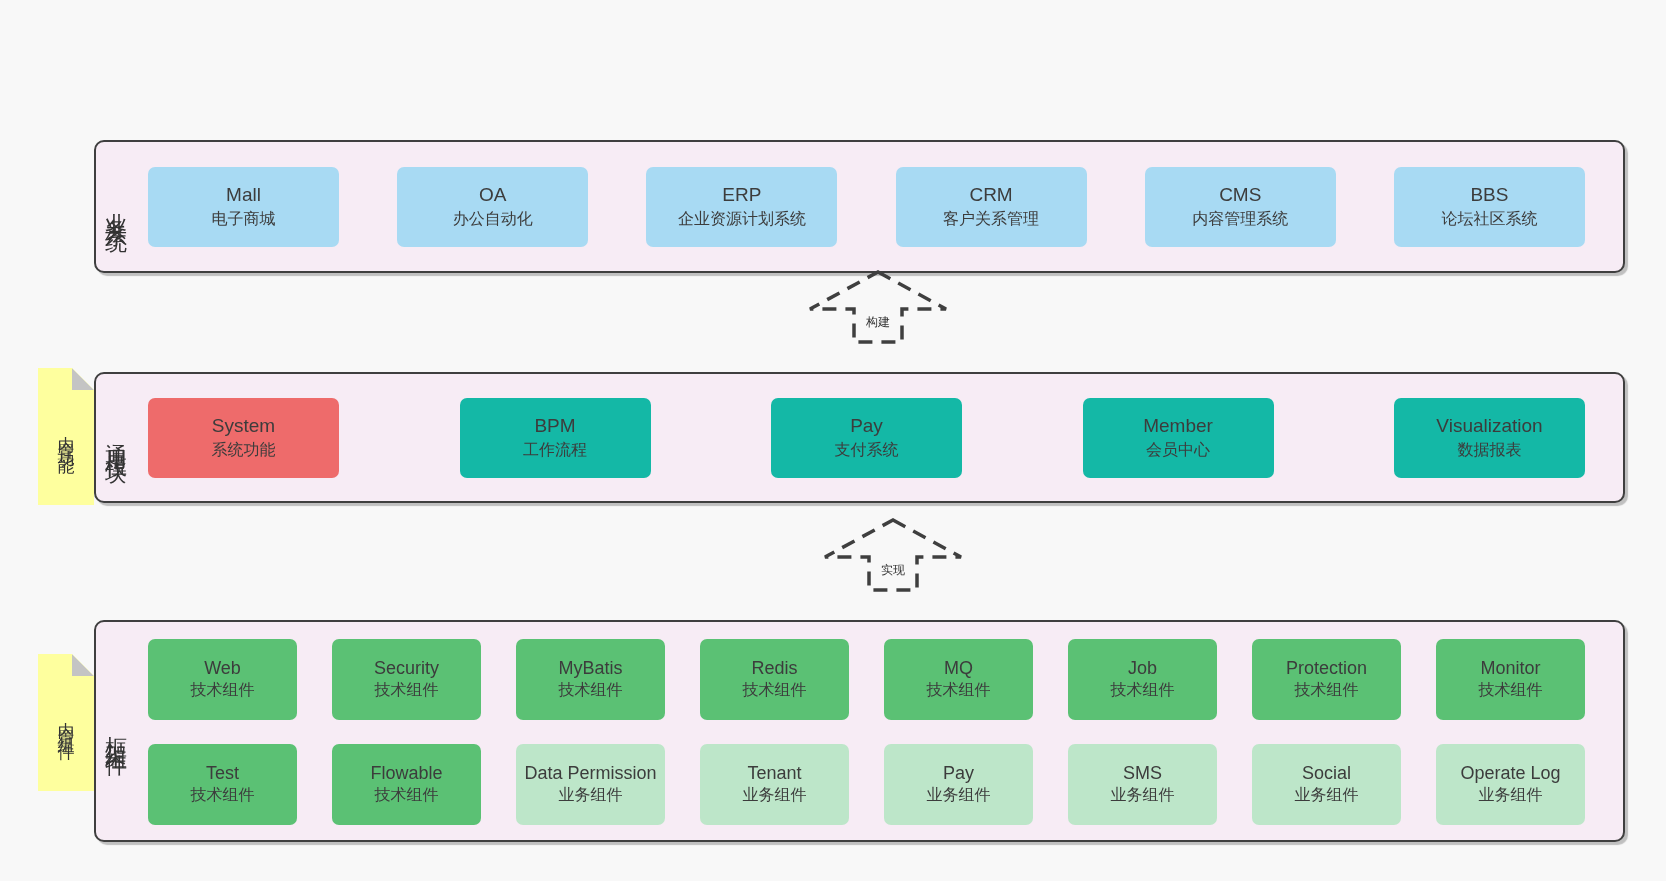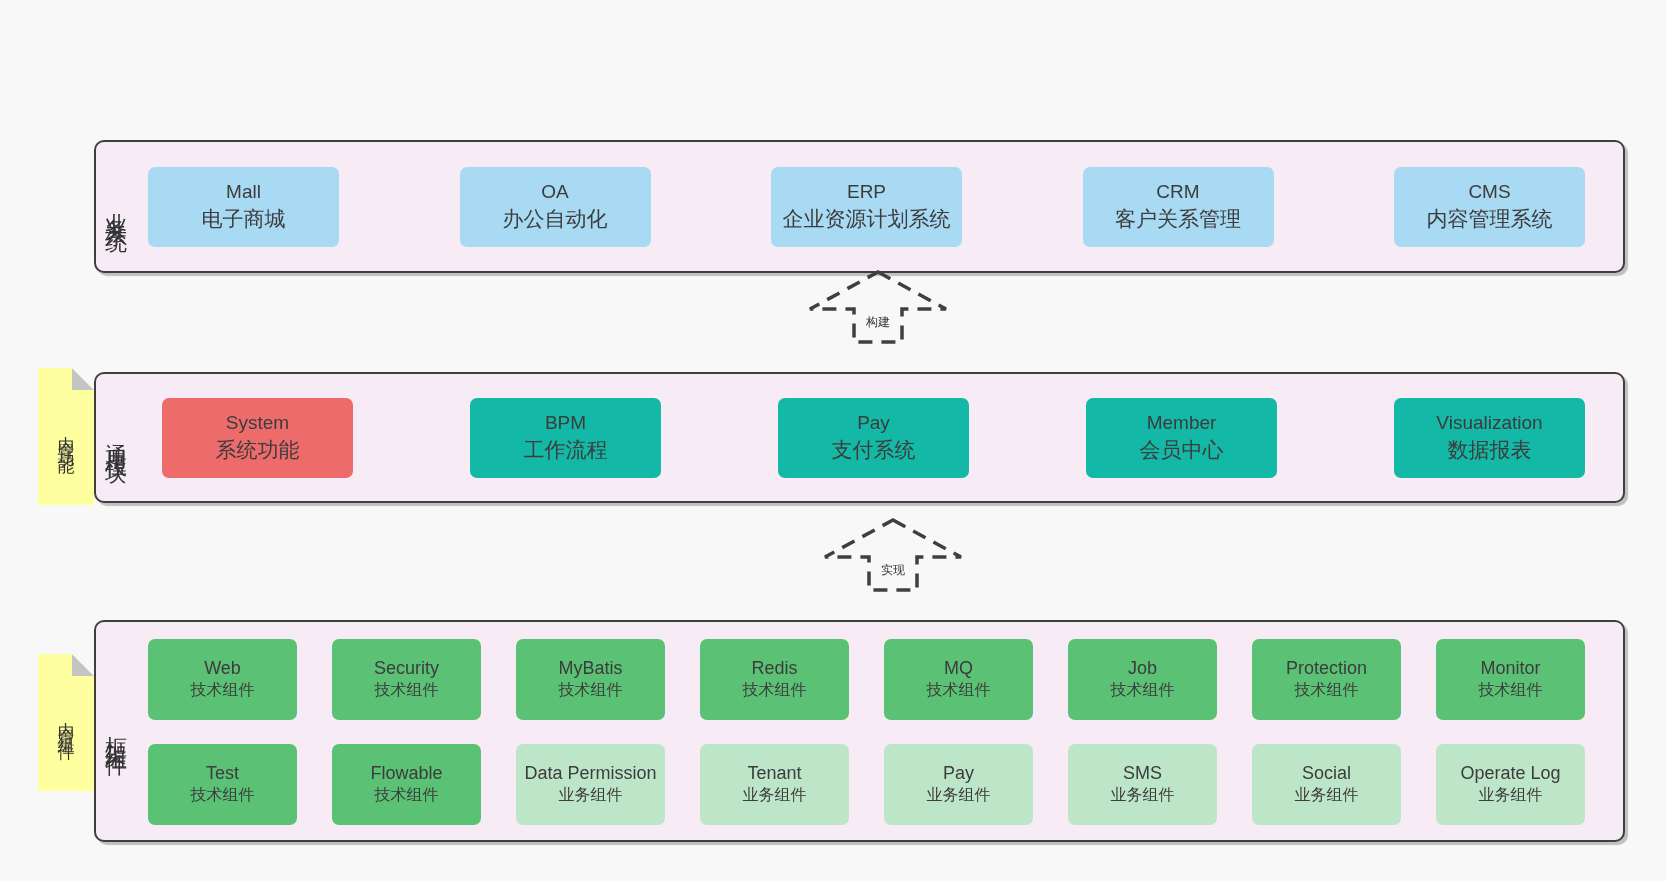--- a/index.html
+++ b/index.html
@@ -38,26 +38,26 @@
   #layer-components .row2{top:122px;}
 
   .box{
     border-radius:7px;
     display:flex;flex-direction:column;align-items:center;justify-content:center;
     text-align:center;box-sizing:border-box;padding:4px 8px;
   }
   .box.wide{width:191px;height:80px;}
   .box.small{width:149px;height:81px;}
   .box-title{font-size:19px;line-height:1.3;}
-  .box-sub{font-size:21px;line-height:1.35;}
+  .box-sub{font-size:16px;line-height:1.35;}
   .small .box-title{font-size:18px;line-height:1.2;}
   .small .box-sub{font-size:16px;line-height:1.3;}
 
   .blue{background:#a8daf3;}
-  .red{background:#ee6b6b;margin-left:14px;}
+  .red{background:#ee6b6b;}
   .pink{background:#14b8a6;}
   .green{background:#5bc174;}
   .lightgreen{background:#bde6c9;}
 
   
   .sticky{
     position:absolute;left:38px;width:56px;height:137px;
     background:#feff9e;
     clip-path:polygon(0 0,calc(100% - 22px) 0,100% 22px,100% 100%,0 100%);
   }
@@ -104,20 +104,24 @@
       <div class="box-sub">企业资源计划系统</div>
     </div>
     <div class="box wide blue">
       <div class="box-title">CRM</div>
       <div class="box-sub">客户关系管理</div>
     </div>
     <div class="box wide blue">
       <div class="box-title">CMS</div>
       <div class="box-sub">内容管理系统</div>
     </div>
+    <div class="box wide blue">
+      <div class="box-title">BBS</div>
+      <div class="box-sub">论坛社区系统</div>
+    </div>
   </div>
 </div>
 
 <div class="arrow" id="arrow-build">
   <svg width="146" height="76" viewBox="0 0 146 76">
     <polygon points="73,3 141,40 97,40 97,73 49,73 49,40 5,40" fill="none" stroke="#3f3f3f" stroke-width="3.5" stroke-dasharray="14 9" stroke-linecap="butt"></polygon>
   </svg>
   <span class="arrow-label">构建</span>
 </div>
 

